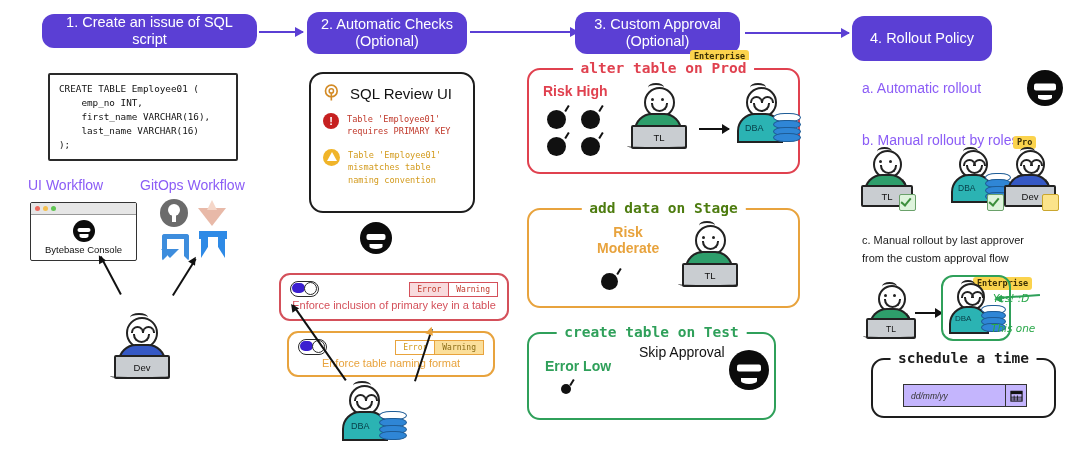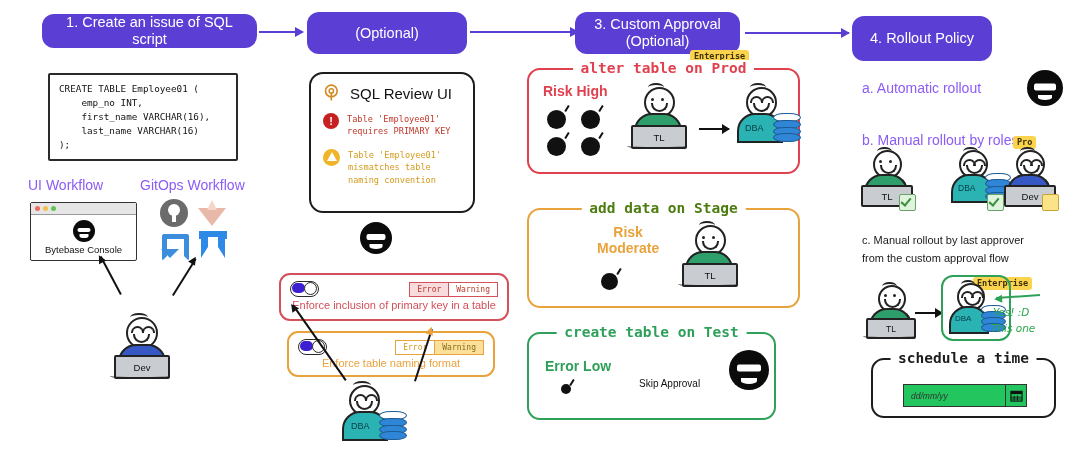--- a/index.html
+++ b/index.html
@@ -105,39 +105,40 @@
       border-left:8px solid #111;border-top:5px solid transparent;border-bottom:5px solid transparent;}
 
   .handarrow{position:absolute;background:#111;transform-origin:0 0;}
   .handarrow:after{content:"";position:absolute;right:-2px;top:-4px;width:0;height:0;
       border-left:8px solid currentColor;border-top:4px solid transparent;border-bottom:4px solid transparent;}
 
   .gnote{position:absolute;color:#2aa84a;font-family:"DejaVu Sans",sans-serif;
       font-size:10.5px;line-height:1.5;font-style:italic;}
 
   .sched{position:absolute;border:2px solid #1d1d1d;border-radius:13px;background:#fff;box-sizing:border-box;}
-  .dateinput{position:absolute;border:1.5px solid #333;background:#22c55e;display:flex;align-items:center;}
+  .dateinput{position:absolute;border:1.5px solid #333;background:#c4b5fd;display:flex;align-items:center;}
   .dateinput .ph{flex:1;font-size:8.5px;font-style:italic;color:#333;padding-left:7px;}
   .dateinput .cal{width:20px;border-left:1.5px solid #333;height:100%;display:flex;
       align-items:center;justify-content:center;font-size:12px;}
 
   .gicon{position:absolute;}
 </style>
 </head>
 <body>
 
 
 
 
 <div class="pill" style="left:42px;top:14px;width:215px;height:34px;">
   <span>1. Create an issue of SQL script</span>
 </div>
 <div class="arrow" style="left:259px;top:31px;width:44px;"></div>
 
 <div class="pill" style="left:307px;top:12px;width:160px;height:42px;flex-direction:column;">
+  <span>2. Automatic Checks</span>
   <span class="l2">(Optional)</span>
 </div>
 <div class="arrow" style="left:470px;top:31px;width:108px;"></div>
 
 <div class="pill" style="left:575px;top:12px;width:165px;height:42px;flex-direction:column;">
   <span>3. Custom Approval</span>
   <span class="l2">(Optional)</span>
 </div>
 <div class="abs" style="left:690px;top:45px;">
   <span class="badge">Enterprise</span>
@@ -341,21 +342,21 @@
       <span>TL</span>
     </div>
     <div class="deskbase" style="left:1px;top:60px;width:60px;"></div>
   </div>
 </div>
 
 <div class="group" style="left:527px;top:332px;width:249px;height:88px;border-color:#2fa05a;">
   <div class="group-title" style="color:#2fa05a;">create table on Test</div>
   <div class="risk" style="color:#2fa05a;left:16px;top:24px;">Error Low</div>
   <div class="bomb" style="left:32px;top:50px;width:10px;height:10px;"></div>
-  <div class="abs" style="left:110px;top:44px;font-size:10px;color:#111;">Skip Approval</div>
+  <div class="abs" style="left:110px;top:10px;font-size:14px;color:#111;">Skip Approval</div>
   <div class="bbface" style="left:200px;top:16px;width:40px;height:40px;">
     <div class="eyes" style="width:24px;height:7px;"></div>
     <div class="mouth" style="width:16px;height:6px;"></div>
   </div>
 </div>
 
 
 <div class="lbl" style="left:862px;top:80px;">a. Automatic rollout</div>
 <div class="bbface" style="left:991px;top:70px;width:36px;height:36px;">
   <div class="eyes" style="width:22px;height:7px;"></div>
@@ -442,21 +443,21 @@
   <div class="abs" style="left:11px;top:34px;font-size:8px;color:#08404a;">DBA</div>
   <div class="db" style="left:37px;top:25px;width:23px;height:25px;">
     <div class="lay top" style="top:0;"></div>
     <div class="lay" style="top:6px;"></div>
     <div class="lay" style="top:12px;"></div>
     <div class="lay" style="top:18px;"></div>
   </div>
 </div>
 
 <div class="handarrow" style="left:1040px;top:296px;width:44px;height:2px;color:#2fa05a;background:#2fa05a;transform:rotate(176deg);"></div>
-<div class="gnote" style="left:993px;top:305px;">Yes! :D</div>
+<div class="gnote" style="left:993px;top:291px;">Yes! :D</div>
 <div class="gnote" style="left:991px;top:321px;">This one</div>
 
 
 <div class="sched" style="left:871px;top:358px;width:185px;height:60px;">
   <div class="group-title" style="color:#1d1d1d;">schedule a time</div>
   <div class="dateinput" style="left:30px;top:24px;width:122px;height:21px;">
     <div class="ph">dd/mm/yy</div>
     <div class="cal">
       <svg width="13" height="13" viewBox="0 0 14 14">
         <rect x="1" y="2.5" width="12" height="10.5" fill="none" stroke="#111" stroke-width="1.2"></rect>

